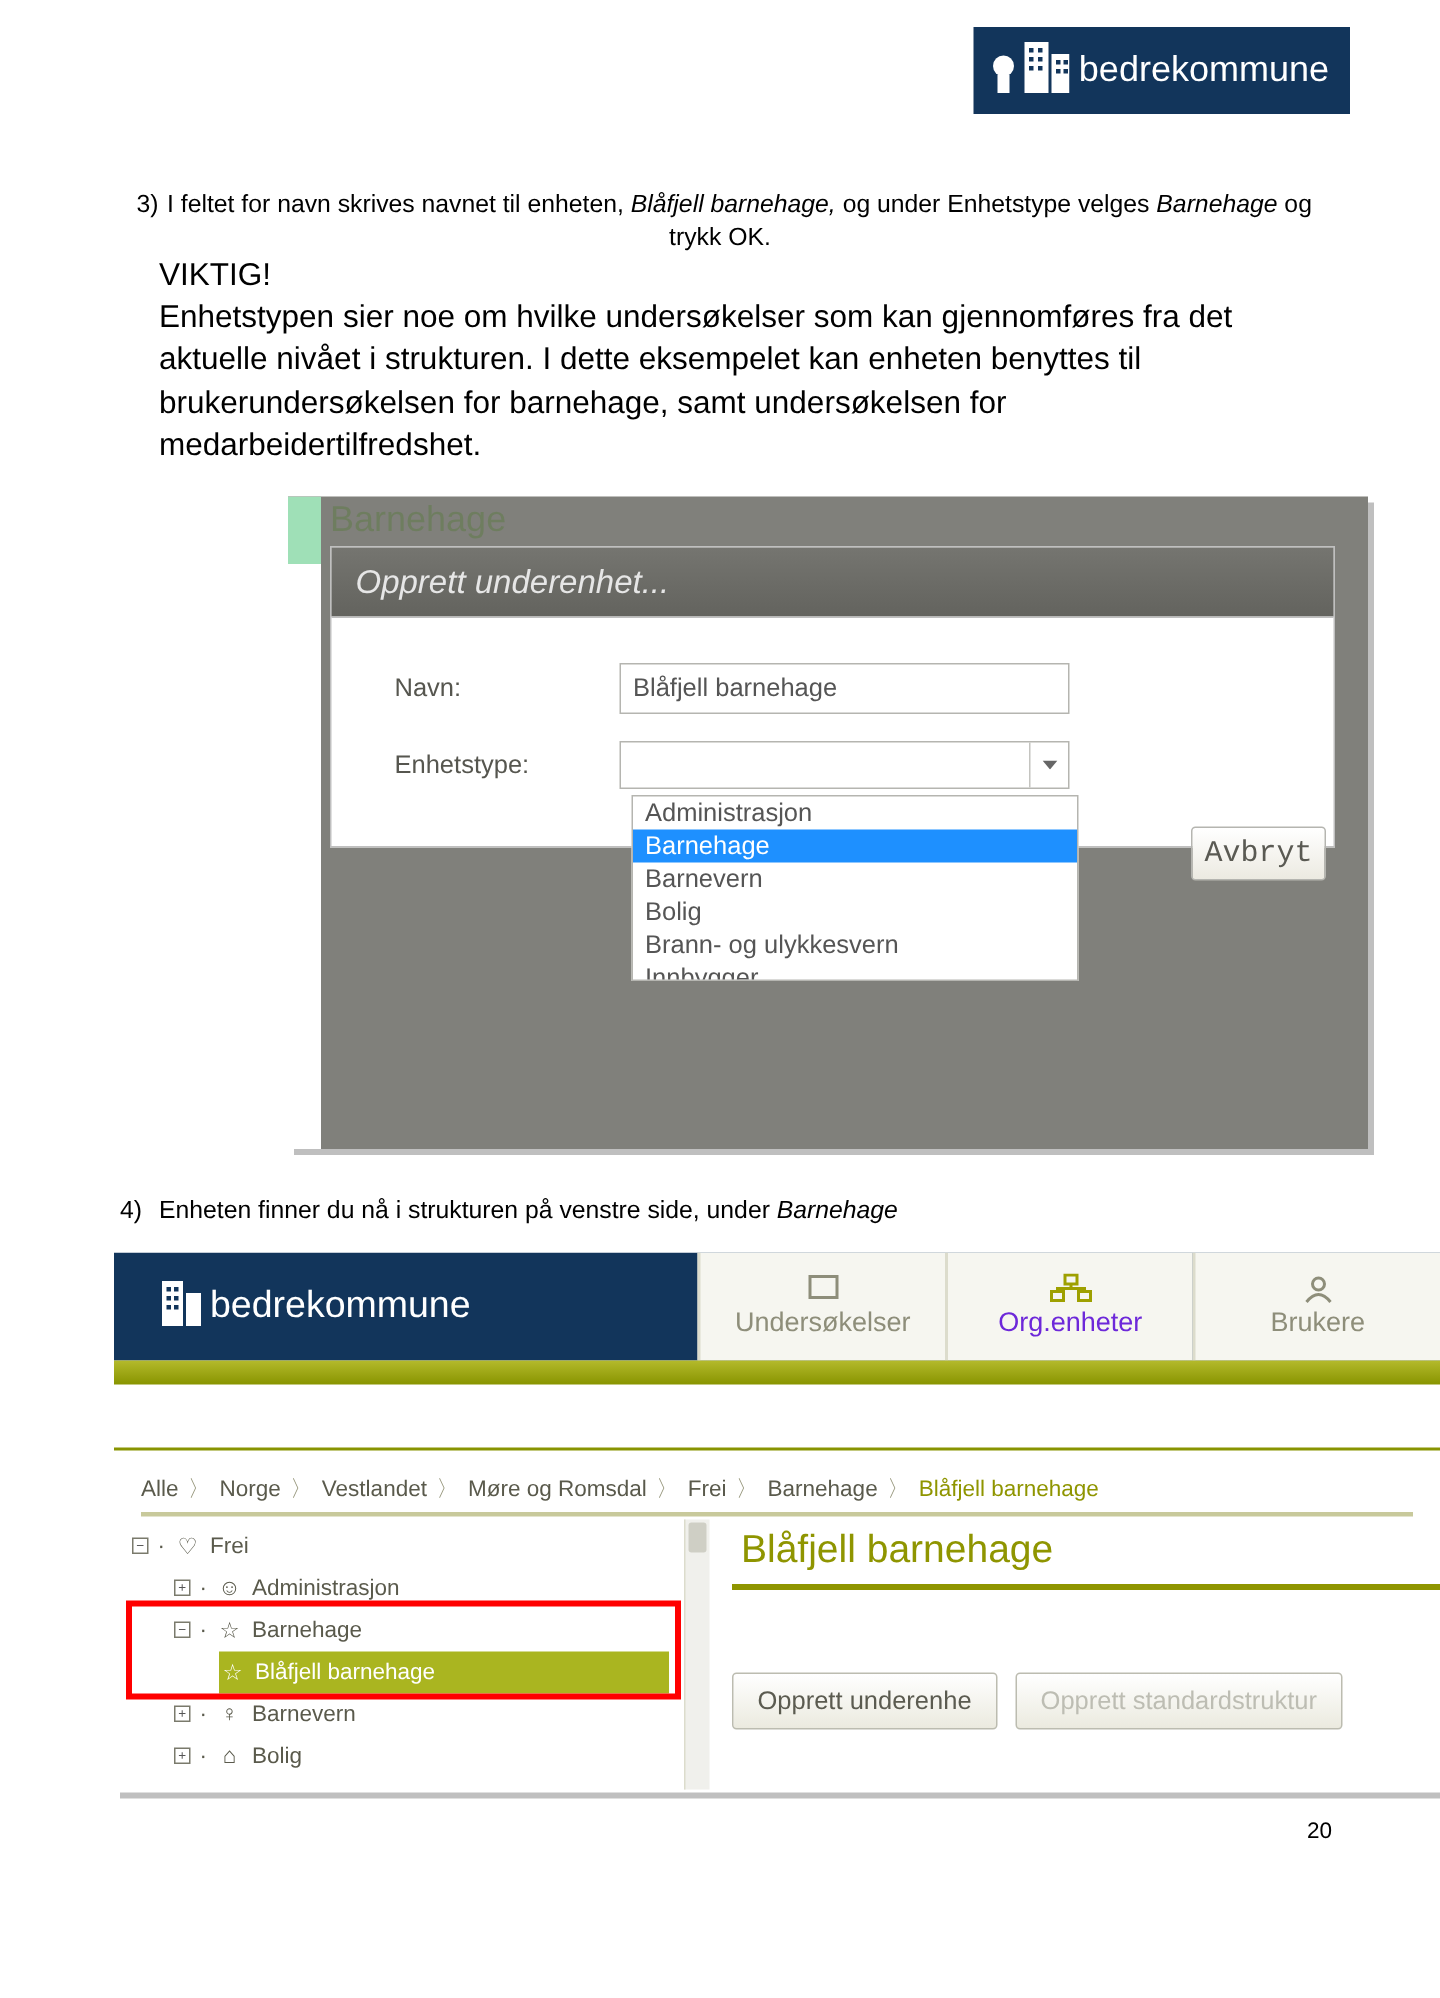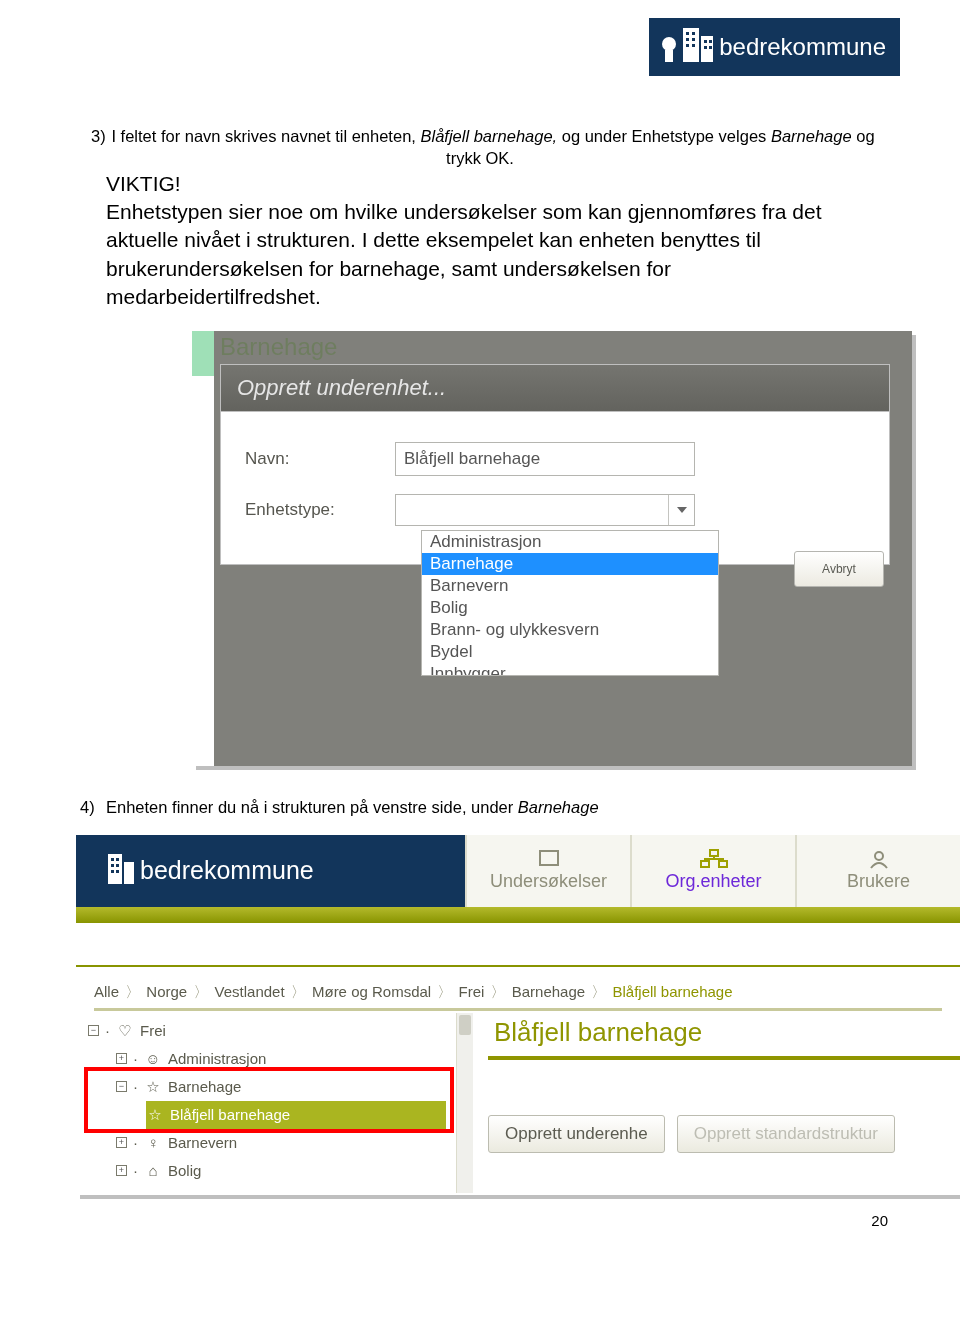--- a/index.html
+++ b/index.html
@@ -18,29 +18,29 @@
   .viktig { color: #000000; font-size: 21px; line-height: 1.35; margin-left: 26px; }
 
   
   .shot1 { margin: 20px 0 30px 112px; width: 720px; height: 435px; background: #80807b; position: relative; overflow: hidden; box-shadow: 4px 4px 0 rgba(0,0,0,0.25); }
   .shot1 .leftslice { position:absolute; left:0; top:0; width:22px; height:100%; background: linear-gradient(#9fe0b7 0 45px,#fff 45px 100%); }
   .shot1 .ghostbar { position:absolute; left:28px; top:2px; color:#5a7b3f; font-family:"Trebuchet MS",sans-serif; font-size:24px; opacity:.45; }
   .shot1 .panel { position:absolute; left:28px; top:33px; width:670px; background:#fff; border:1px solid #bfbfbf; }
   .shot1 .panel-hdr { background: linear-gradient(#757570,#63635e); color:#e6e6e6; font-size:22px; padding:10px 16px; border-bottom:1px solid #bfbfbf;font-style:italic; }
   .shot1 .panel-body { padding: 30px 24px 20px 24px; font-size:17px; color:#56564f; font-family:"Trebuchet MS",sans-serif; }
   .shot1 .row { display:flex; align-items:center; margin-bottom:18px; }
-  .shot1 .row label { width:150px; }
+  .shot1 .row label { width:150px;margin-left:18px; }
   .shot1 .row .input { width:300px; height:34px; border:1px solid #b5b5b0; padding:4px 8px; background:#fff; color:#555; font-family:"Trebuchet MS",sans-serif; font-size:17px; display:flex; align-items:center; }
   .shot1 .combo { width:300px; height:32px; border:1px solid #b5b5b0; background:#fff; display:flex; align-items:center; justify-content:flex-end; }
   .shot1 .combo .caret { width:26px; height:100%; border-left:1px solid #c4c4c0; display:flex; align-items:center; justify-content:center; }
   .shot1 .droplist { position:absolute; left:200px; top:165px; width:298px; border:1px solid #b5b5b0; background:#fff; font-family:"Trebuchet MS",sans-serif; font-size:17px; color:#555; }
   .shot1 .droplist div { padding:1px 8px; }
   .shot1 .droplist .sel { background:#1e90ff; color:#fff; }
   .shot1 .droplist .cut { height:12px; overflow:hidden; }
-  .shot1 .avbryt { position:absolute; right:28px; top:220px; width:90px; height:36px; background:linear-gradient(#fff,#eceae1); border:1px solid #b5b5b0; border-radius:3px; font-family:Liberation Sans, sans-serif; font-size:12px; color:#5a5a53; display:flex; align-items:center; justify-content:center; }
+  .shot1 .avbryt { position:absolute; right:28px; top:220px; width:90px; height:36px; background:linear-gradient(#fff,#eceae1); border:1px solid #b5b5b0; border-radius:3px; font-family:Liberation Mono, monospace; font-size:20px; color:#5a5a53; display:flex; align-items:center; justify-content:center; }
 
   .para.second { margin-top: 18px; }
 
   
   .shot2 { margin: 16px 0 0 0; margin-left: -4px; width: 884px; height: 360px; background:#fff; position:relative; overflow:hidden; box-shadow: 4px 4px 0 rgba(0,0,0,0.25); font-family:"Trebuchet MS",sans-serif; }
   .shot2 .band { position:absolute; left:0; top:0; width:100%; height:72px; background:#12355b; display:flex; }
   .shot2 .brand { display:flex; align-items:center; color:#fff; padding-left:8px; gap:6px; font-size:25px; width: 390px; }
   .shot2 .tabs { display:flex; margin-left:auto; }
   .shot2 .tab { width: 165px; height:72px; background:#f6f6f0; border-left:2px solid #dcdccc; display:flex; flex-direction:column; align-items:center; justify-content:center; font-size:18px; color:#8e8e7a; gap:2px; }
   .shot2 .tab.active { color:#6d28d9; }
@@ -122,21 +122,20 @@
           </div>
         </div>
       </div>
     </div>
     <div class="droplist">
       <div>Administrasjon</div>
       <div class="sel">Barnehage</div>
       <div>Barnevern</div>
       <div>Bolig</div>
       <div>Brann- og ulykkesvern</div>
-      <div>Bydel</div>
       <div class="cut">Innbygger</div>
     </div>
   </div>
   <div class="avbryt">Avbryt</div>
 </div>
 
 <p class="para second">
   <span class="num">4)</span><span>Enheten finner du nå i strukturen på venstre side, under </span><em>Barnehage</em>
 </p>
 

